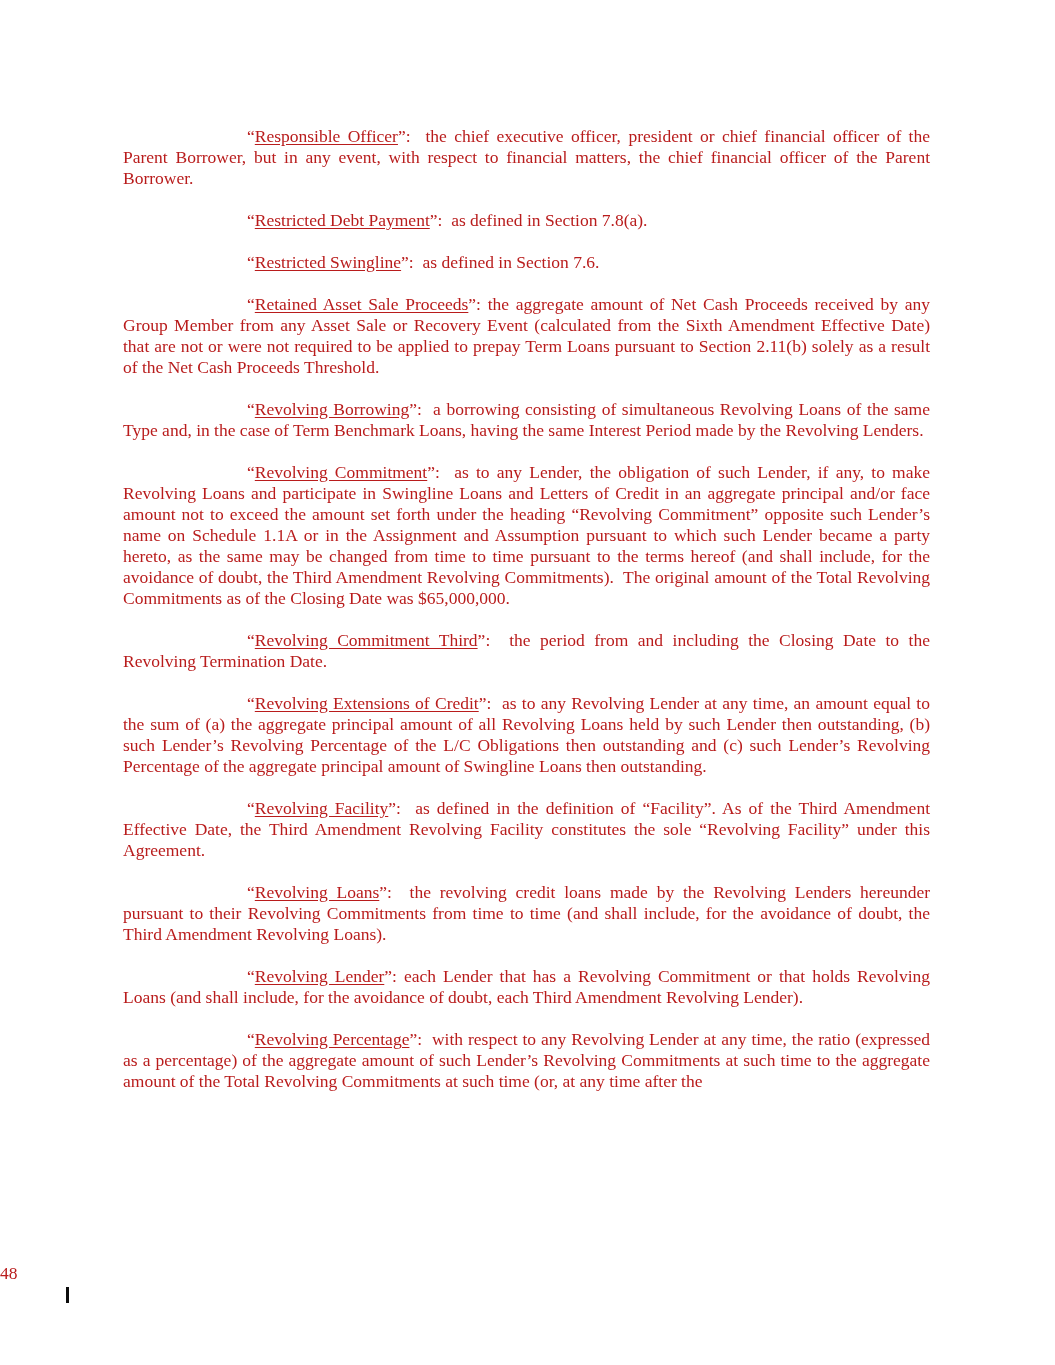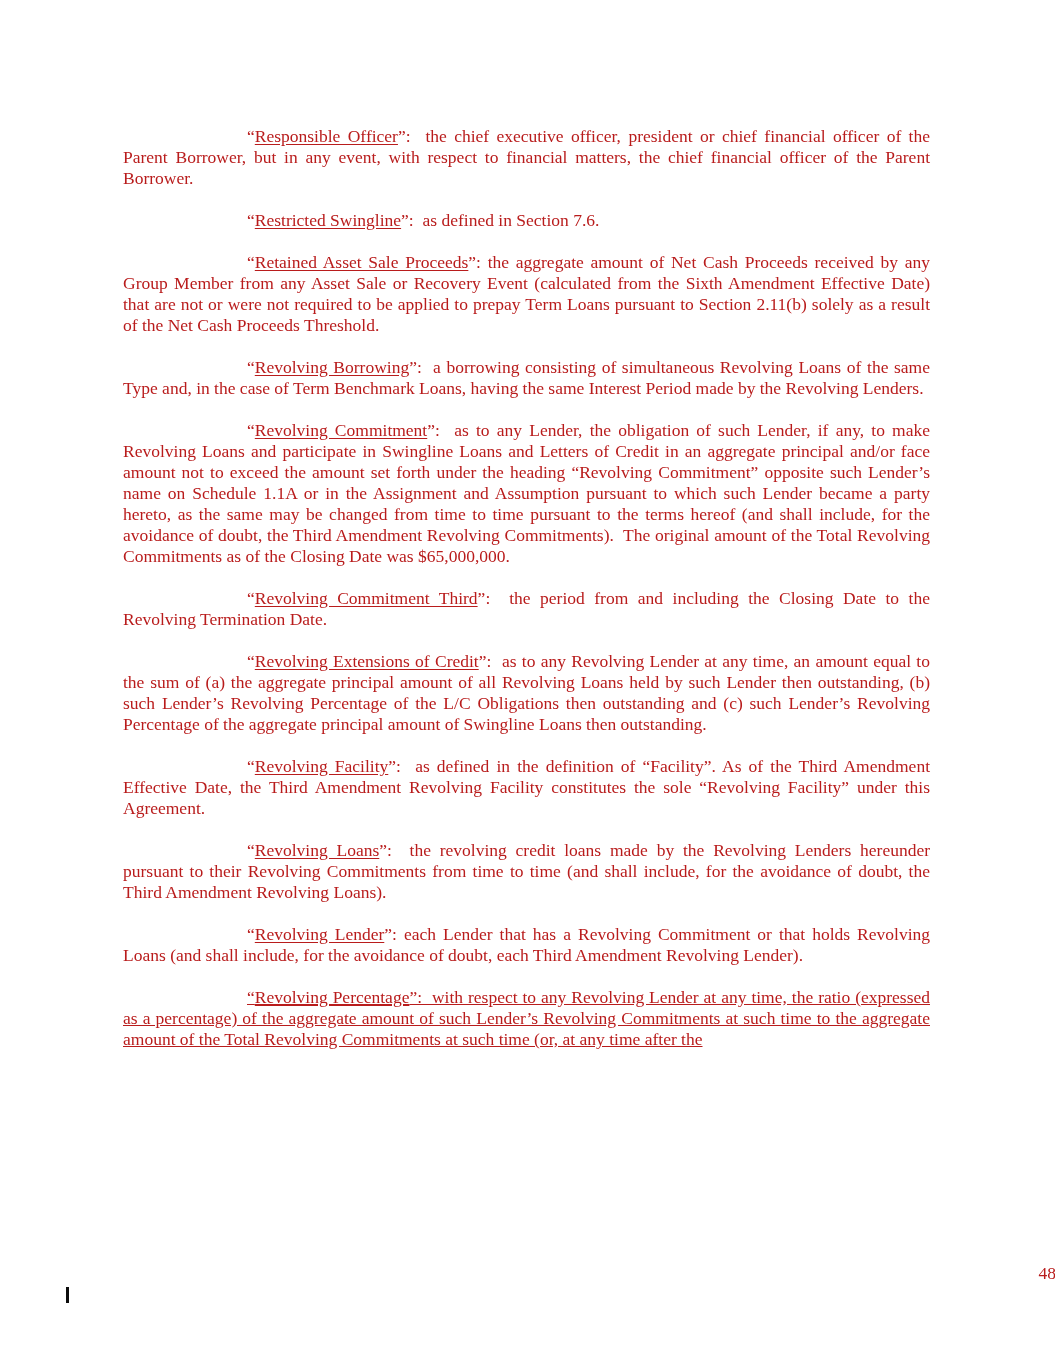--- a/index.html
+++ b/index.html
@@ -25,52 +25,52 @@
     font-size: 17.5px;
     line-height: 21px;
   }
   p.para {
     margin: 0 0 21px 0;
     text-indent: 124px;
     text-align: justify;
   }
   p.para:last-child {
     margin-bottom: 8px;
-    text-decoration: underline;
   }
   .term {
     text-decoration: underline;
     text-underline-offset: 2px;
   }
   .page-number {
     position: absolute;
     top: 1263px;
     left: 0;
     width: 100%;
-    text-align: right;
+    text-align: left;
     font-size: 17.5px;
     line-height: 21px;
   }
   .change-bar {
     position: absolute;
     left: 66px;
     top: 1287px;
     width: 3px;
     height: 16px;
     background: #0d0d0d;
   }
 </style>
 </head>
 <body>
 
 <div class="page">
   <div class="content">
 
     <p class="para"><span>“</span><span class="term">Responsible Officer</span><span>”:&nbsp; the chief executive officer, president or chief financial officer of the Parent Borrower, but in any event, with respect to financial matters, the chief financial officer of the Parent Borrower.</span></p>
 
+    <p class="para"><span>“</span><span class="term">Restricted Debt Payment</span><span>”:&nbsp; as defined in Section 7.8(a).</span></p>
 
     <p class="para"><span>“</span><span class="term">Restricted Swingline</span><span>”:&nbsp; as defined in Section 7.6.</span></p>
 
 
     <p class="para"><span>“</span><span class="term">Retained Asset Sale Proceeds</span><span>”: the aggregate amount of Net Cash Proceeds received by any Group Member from any Asset Sale or Recovery Event (calculated from the Sixth Amendment Effective Date) that are not or were not required to be applied to prepay Term Loans pursuant to Section 2.11(b) solely as a result of the Net Cash Proceeds Threshold.</span></p>
 
     <p class="para"><span>“</span><span class="term">Revolving Borrowing</span><span>”:&nbsp; a borrowing consisting of simultaneous Revolving Loans of the same Type and, in the case of Term Benchmark Loans, having the same Interest Period made by the Revolving Lenders.</span></p>
 
     <p class="para"><span>“</span><span class="term">Revolving Commitment</span><span>”:&nbsp; as to any Lender, the obligation of such Lender, if any, to make Revolving Loans and participate in Swingline Loans and Letters of Credit in an aggregate principal and/or face amount not to exceed the amount set forth under the heading “Revolving Commitment” opposite such Lender’s name on Schedule 1.1A or in the Assignment and Assumption pursuant to which such Lender became a party hereto, as the same may be changed from time to time pursuant to the terms hereof (and shall include, for the avoidance of doubt, the Third Amendment Revolving Commitments).&nbsp; The original amount of the Total Revolving Commitments as of the Closing Date was $65,000,000.</span></p>
 

